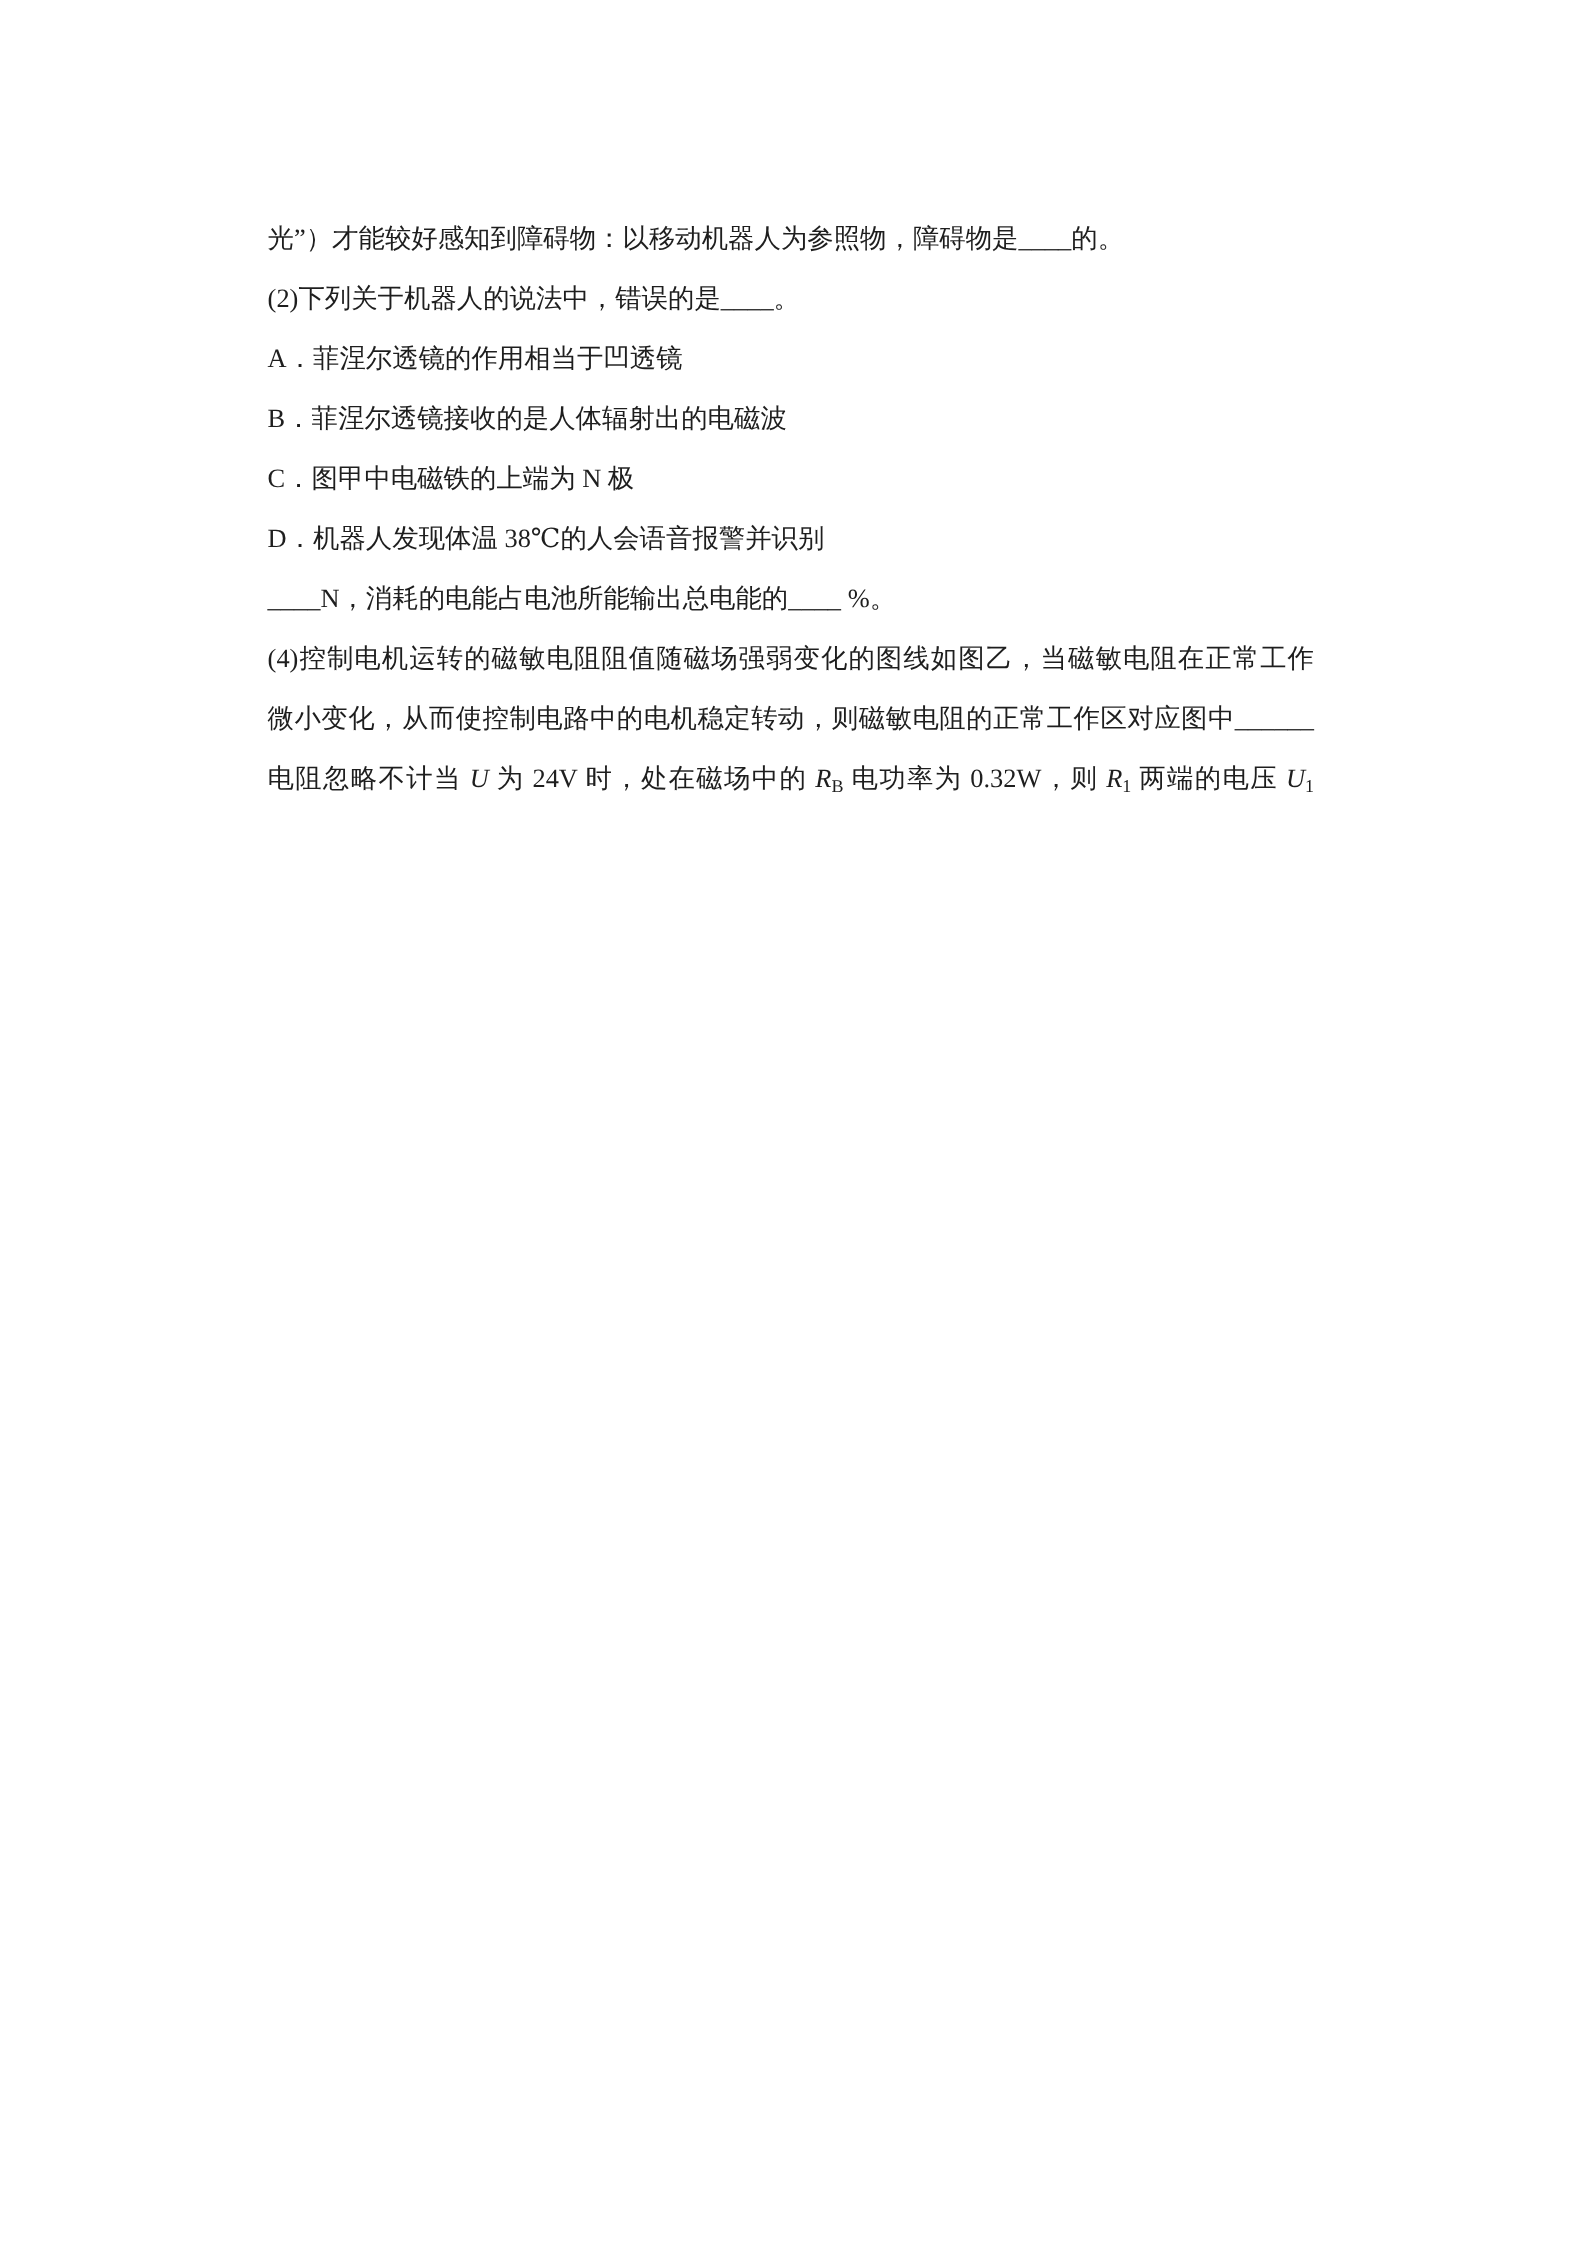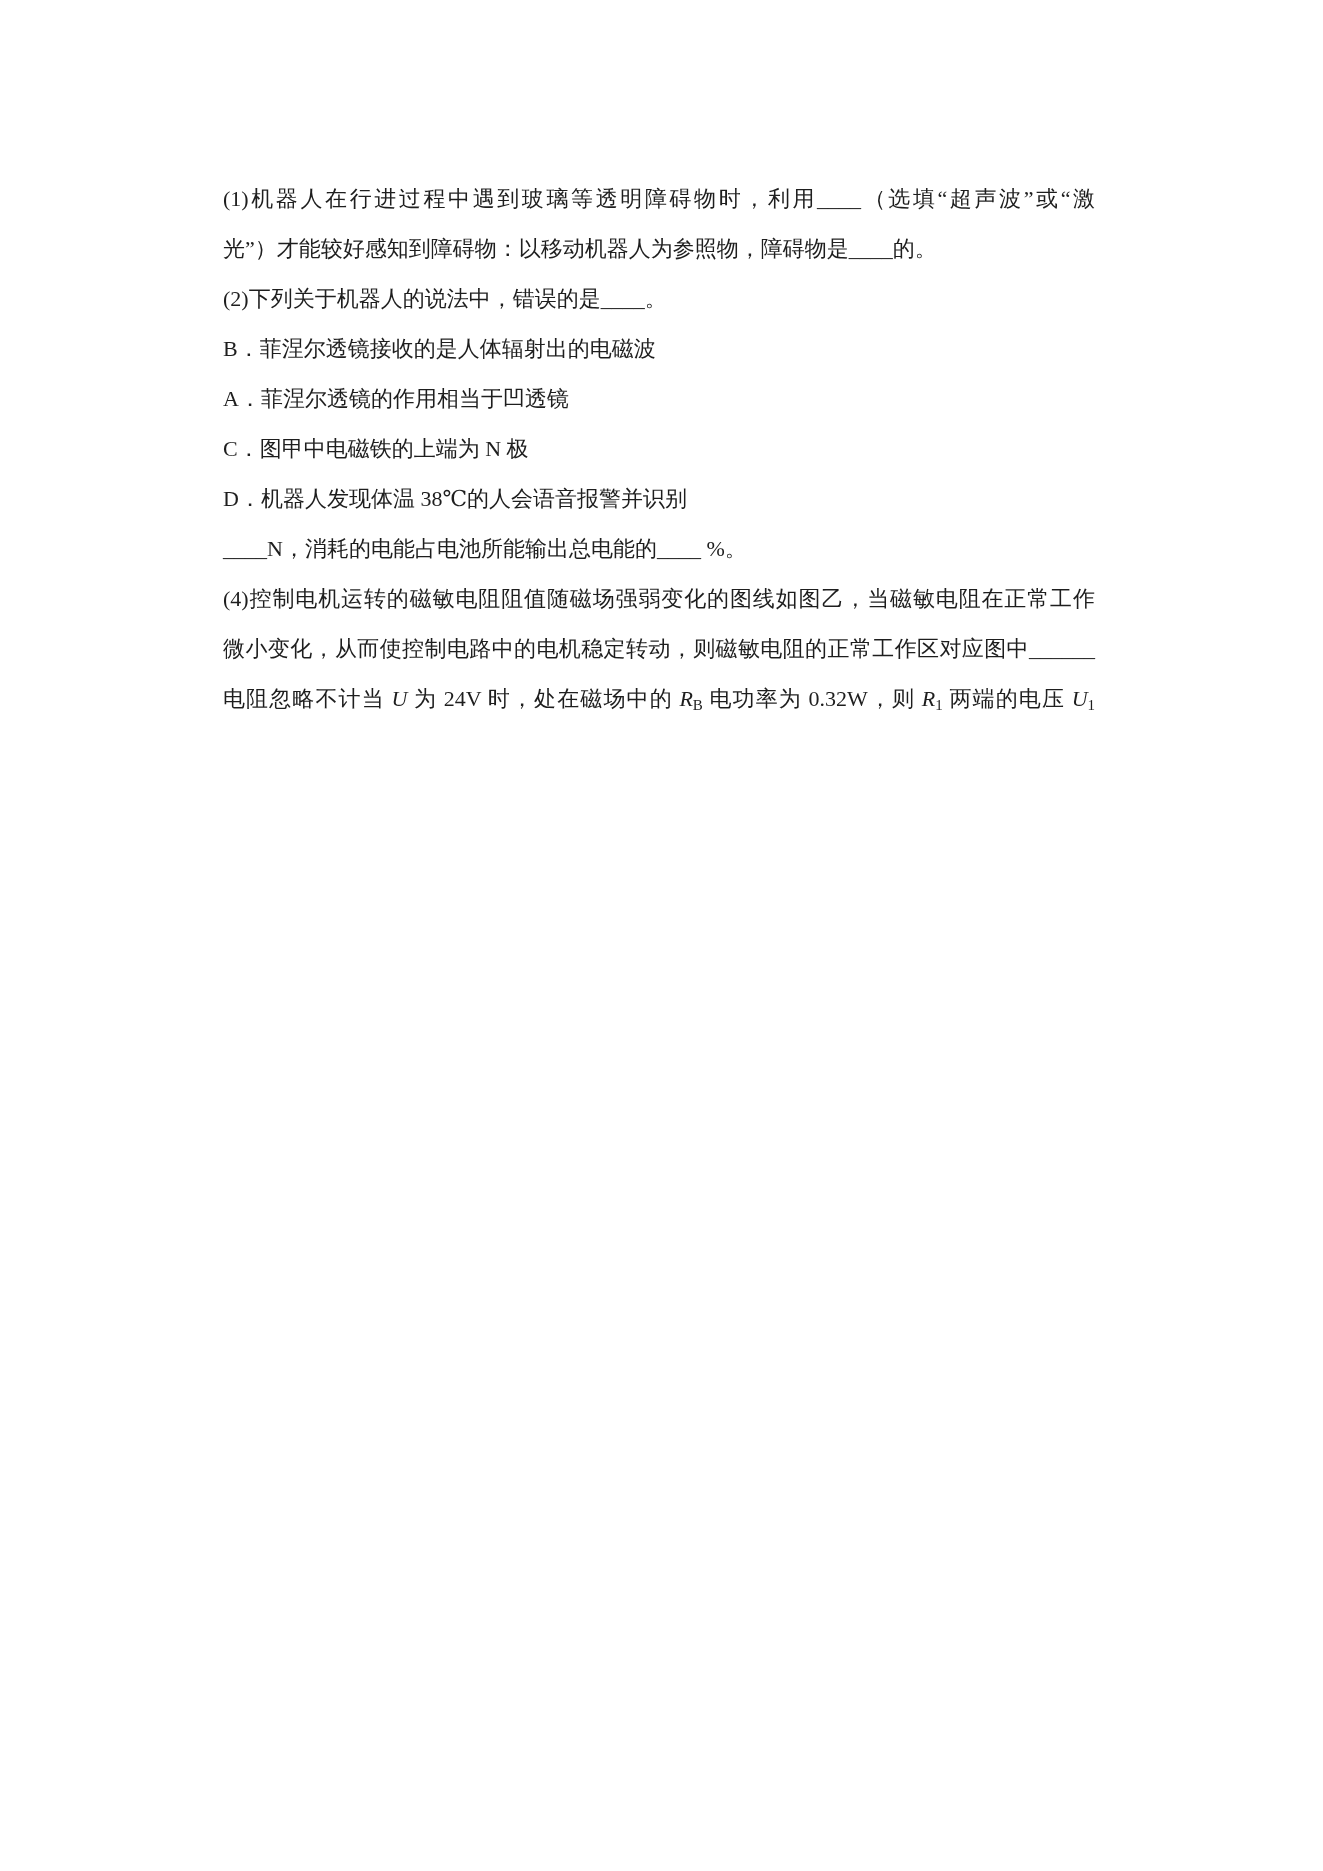--- a/index.html
+++ b/index.html
@@ -50,25 +50,24 @@
     font-size: 15px;
     line-height: 0;
     vertical-align: -4px;
   }
 </style>
 </head>
 <body>
 
 <div class="page">
   <div class="doc" id="doc">
-      <div class="line fill"><span class="">(1)机器人在行进过程中遇到玻璃等透明障碍物时，利用____（选填“超声波”或“激</span></div>
       <div class="line"><span class="">光”）才能较好感知到障碍物：以移动机器人为参照物，障碍物是____的。</span></div>
       <div class="line"><span class="">(2)下列关于机器人的说法中，错误的是____。</span></div>
+      <div class="line"><span class="">A．菲涅尔透镜的作用相当于凹透镜</span></div>
       <div class="line"><span class="">B．菲涅尔透镜接收的是人体辐射出的电磁波</span></div>
-      <div class="line"><span class="">A．菲涅尔透镜的作用相当于凹透镜</span></div>
       <div class="line"><span class="">C．图甲中电磁铁的上端为 N 极</span></div>
       <div class="line"><span class="">D．机器人发现体温 38℃的人会语音报警并识别</span></div>
       <div class="line"><span class="">____N，消耗的电能占电池所能输出总电能的____ %。</span></div>
       <div class="line fill"><span class="">(4)控制电机运转的磁敏电阻阻值随磁场强弱变化的图线如图乙，当磁敏电阻在正常工作</span></div>
       <div class="line fill"><span class="">微小变化，从而使控制电路中的电机稳定转动，则磁敏电阻的正常工作区对应图中______</span></div>
       <div class="line fill"><span class="">电阻忽略不计当 </span><span class="var">U</span><span class=""> 为 24V 时，处在磁场中的 </span><span class="var">R<sub>B</sub></span><span class=""> 电功率为 0.32W，则 </span><span class="var">R<sub>1</sub></span><span class=""> 两端的电压 </span><span class="var">U<sub>1</sub></span></div>
     </div>
 </div>
 
 </body></html>

